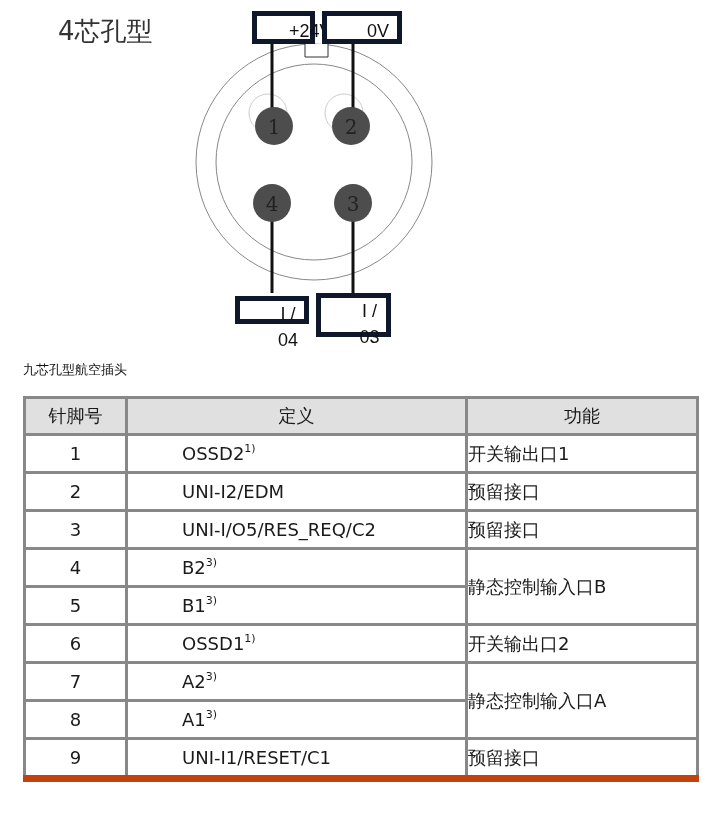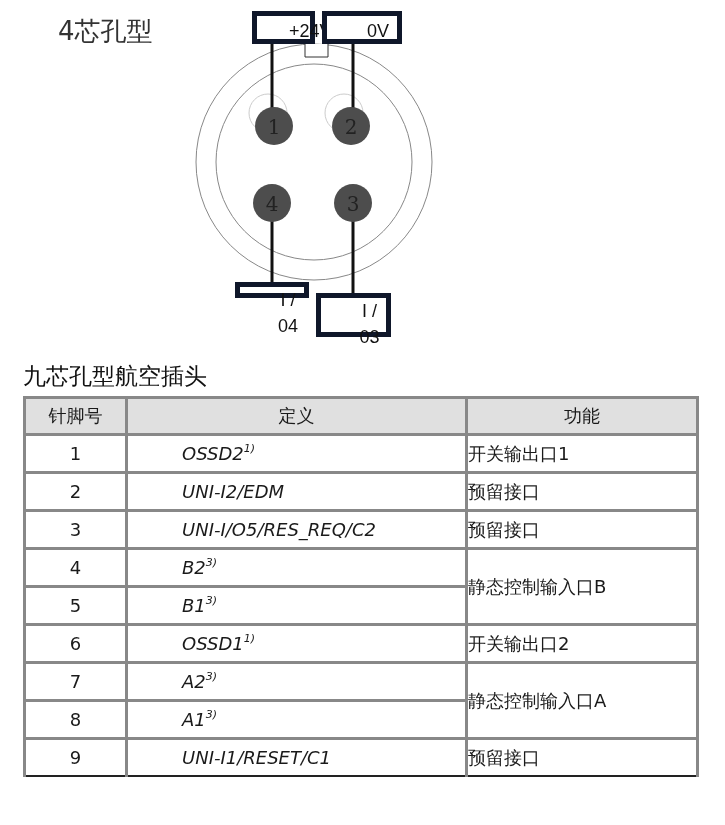--- a/index.html
+++ b/index.html
@@ -13,36 +13,36 @@
       font-size: 26px; color: #333;
     }
     #connector { position: absolute; left: 0; top: 0; }
     .lbl {
       position: absolute; border: 5px solid #0f172a; background: #fff;
       font-family: "Liberation Sans", sans-serif; font-size: 18px;
       text-align: center; box-sizing: border-box; color: #111; padding-left: 32px;
     }
     .title9 {
       position: absolute; left: 23px; top: 361px;
-      font-size: 23px; color: #111;
+      font-size: 13px; color: #111;
     }
     table.pins {
       position: absolute; left: 23px; top: 396px;
       width: 676px; border-collapse: collapse;
       font-size: 18px;
-      border-bottom: 1px solid #c2410c;
+      border-bottom: 7px solid #c2410c;
     }
     table.pins th, table.pins td {
       border: 3px solid #888; height: 35px; padding: 0;
     }
     table.pins th {
       background: #e0e0e0; font-weight: normal; text-align: center; height: 34px;
     }
     table.pins td.num { text-align: center; width: 99px; }
-    table.pins td.def { padding-left: 54px; width: 283px; font-style: italic; }
+    table.pins td.def { padding-left: 54px; width: 283px; }
     table.pins td.fn { }
     sup { font-size: 11px; vertical-align: 8px; line-height: 0; }
     table.pins tr:last-child td { border-bottom: 2px solid #222; }
   </style>
 </head>
 <body>
 
 <div class="title4">4芯孔型</div>
 
 <svg id="connector" width="725" height="340">
@@ -73,21 +73,21 @@
     <text x="353" y="211" text-anchor="middle" font-family="DejaVu Serif, serif" font-size="20" fill="#222">3</text>
   </g>
   <g>
     <circle cx="272" cy="203" r="19" fill="#4d4d4d"></circle>
     <text x="272" y="211" text-anchor="middle" font-family="DejaVu Serif, serif" font-size="20" fill="#222">4</text>
   </g>
 </svg>
 
 <div class="lbl" style="left:252px;top:11px;width:63px;height:33px;line-height:31px;">+24V</div>
 <div class="lbl" style="left:322px;top:11px;width:80px;height:33px;line-height:31px;">0V</div>
-<div class="lbl" style="left:235px;top:282px;width:74px;height:16px;line-height:26px;">I / 04</div>
+<div class="lbl" style="left:235px;top:296px;width:74px;height:28px;line-height:26px;">I / 04</div>
 <div class="lbl" style="left:316px;top:293px;width:75px;height:44px;line-height:26px;">I / 03</div>
 
 <div class="title9">九芯孔型航空插头</div>
 
 <table class="pins">
   <thead>
     <tr>
       <th>针脚号</th>
       <th>定义</th>
       <th>功能</th>

